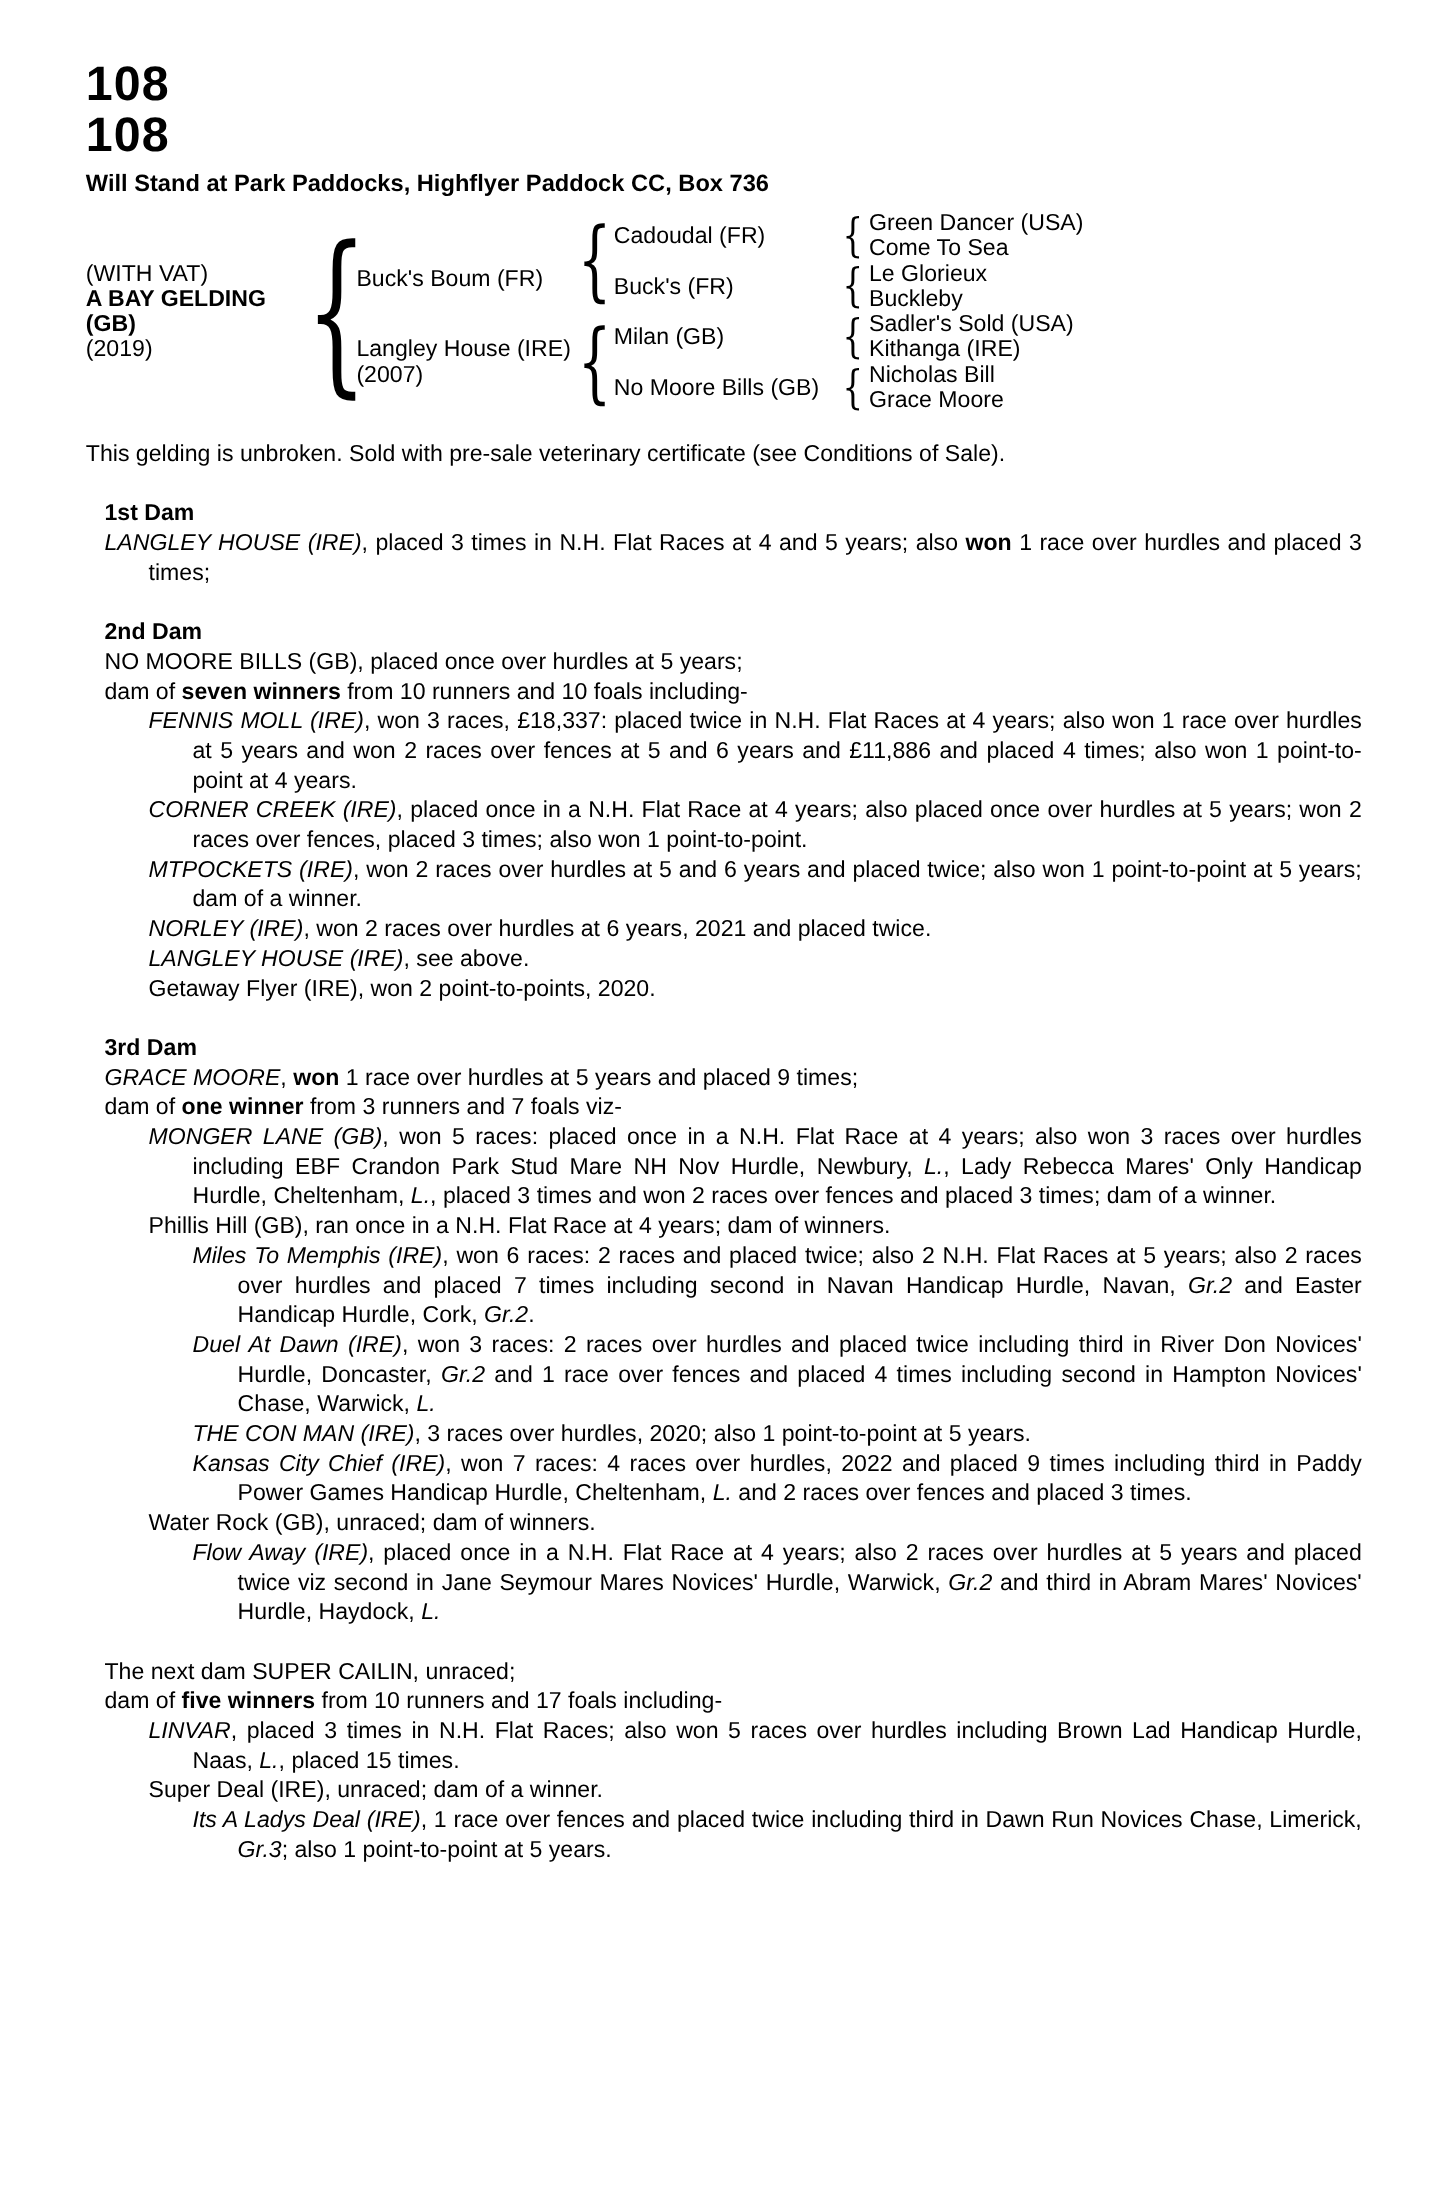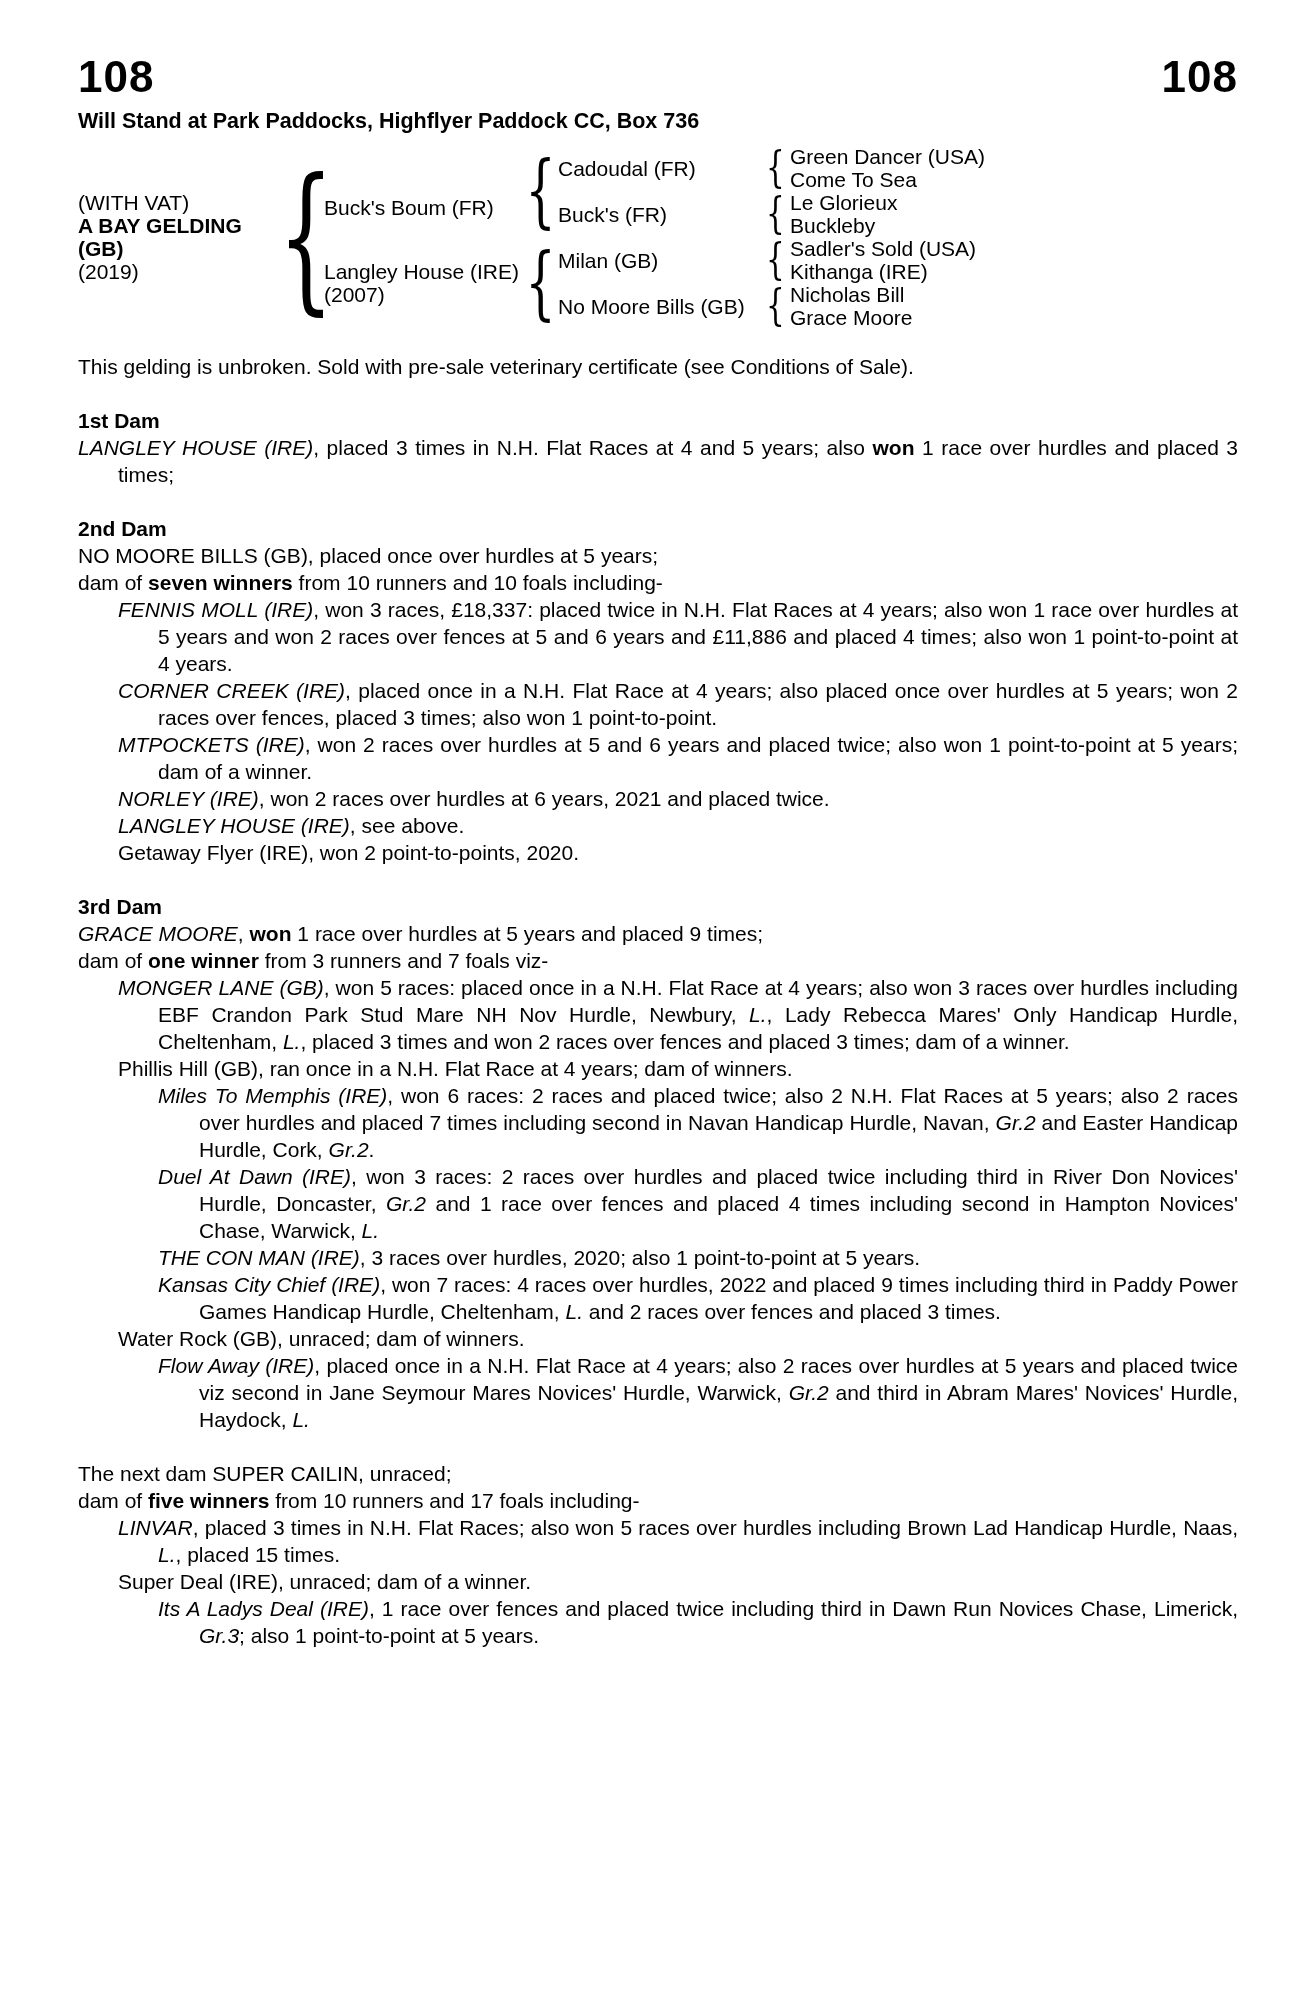--- a/index.html
+++ b/index.html
@@ -7,21 +7,21 @@
   body {
     font-family: "Liberation Sans", sans-serif;
     color: #000;
     font-size: 21px;
     line-height: 27px;
   }
   .page { padding: 52px 76px 0 78px; width: 1314px; }
 
   .consignor { width: 870px; text-align: center; font-style: italic; font-size: 21px; }
 
-  .lot-row { display: flex; justify-content: space-between; align-items: baseline; margin-top: 2px; }
+  .lot-row { display: flex; justify-content: space-between; align-items: baseline; margin-top: 2px; flex-direction: column; }
   .lot-num { font-size: 44px; line-height: 46px; font-weight: bold; letter-spacing: 1px; }
 
   .stand-line { font-weight: bold; font-size: 21.5px; margin-top: 8px; }
 
   
   .pedigree {
     margin-top: 10px;
     display: grid;
     grid-template-columns: 210px 36px 198px 36px 202px 30px auto;
     grid-auto-rows: 23px;
@@ -54,21 +54,21 @@
   .brace-dam  { grid-column: 4; grid-row: 5 / 9; }
   .brace-sire::before, .brace-dam::before { font-size: 80px; transform: scaleX(0.6) scaleY(1.0); }
   .brace-sm { grid-column: 6; }
   .brace-sm.r12 { grid-row: 1 / 3; } .brace-sm.r34 { grid-row: 3 / 5; }
   .brace-sm.r56 { grid-row: 5 / 7; } .brace-sm.r78 { grid-row: 7 / 9; }
   .brace-sm::before { font-size: 42px; transform: scaleX(0.7); }
 
   
   .note { margin-top: 24px; }
 
-  .dam-section { margin-top: 27px; }
+  .dam-section { margin-top: 27px; margin-left: 17px; }
   .dam-heading { font-size: 21px; font-weight: bold; }
 
   .para { text-align: justify; }
   .indent-0 { padding-left: 40px;  text-indent: -40px; }
   .indent-1 { padding-left: 80px;  text-indent: -40px; }
   .indent-2 { padding-left: 121px; text-indent: -41px; }
 
   .run-i  { font-style: italic; }
   .run-b  { font-weight: bold; }
   .run-bi { font-weight: normal; font-style: italic; }

